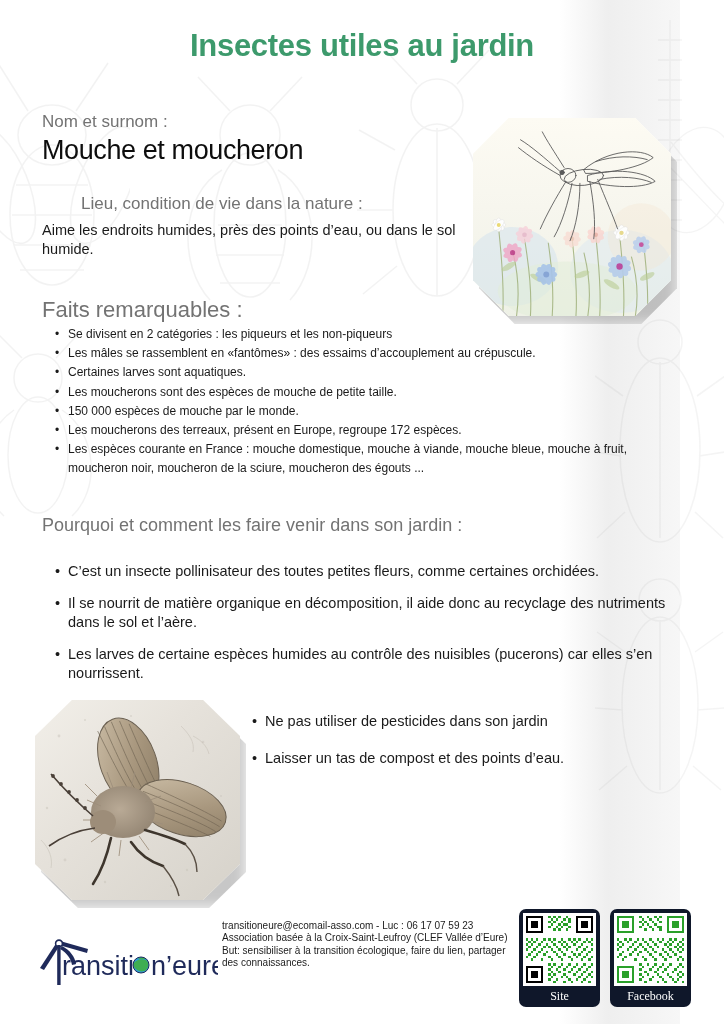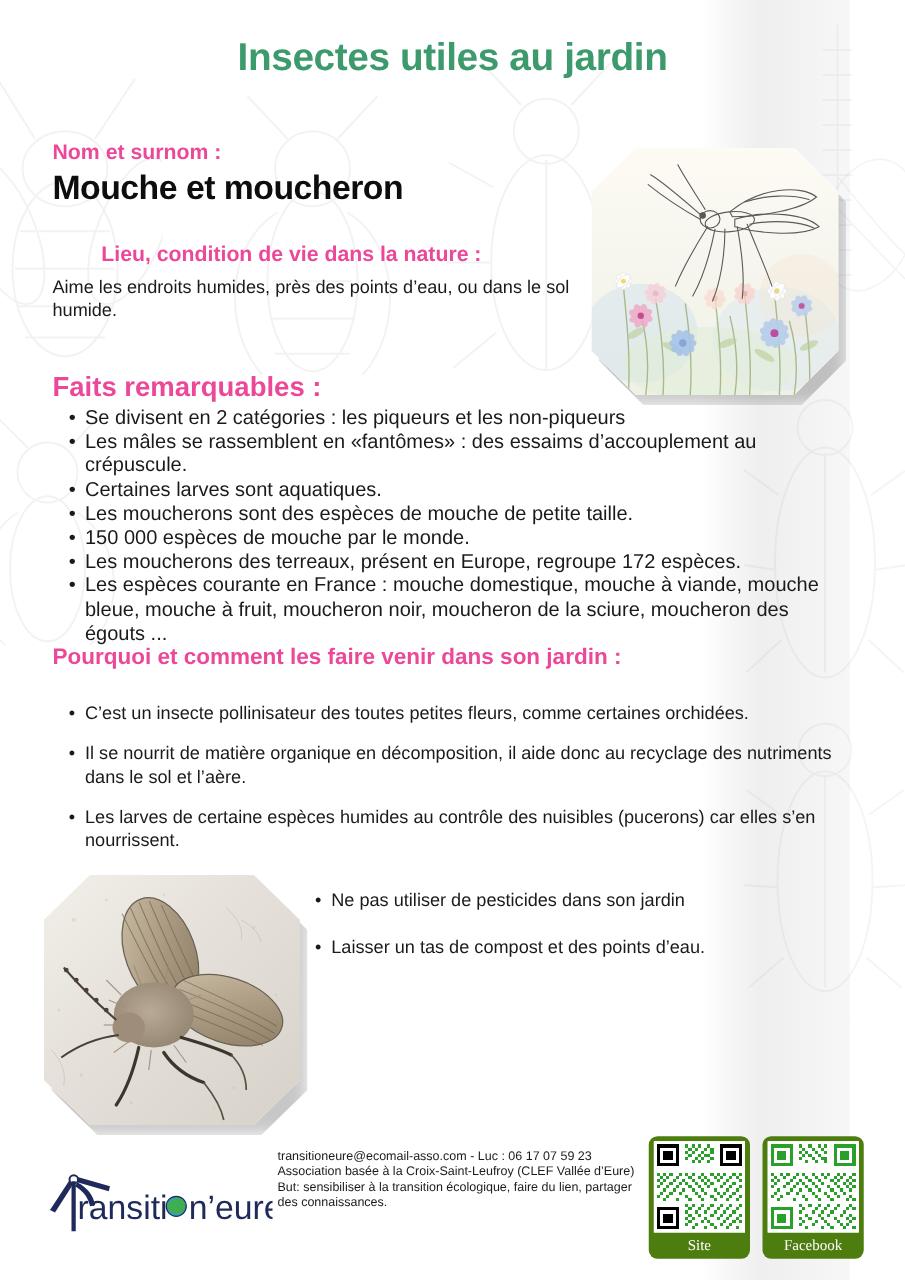--- a/index.html
+++ b/index.html
@@ -51,33 +51,33 @@
     font-size: 31px;
     font-weight: bold;
     color: #3d9a6c;
     letter-spacing: -0.3px;
     z-index: 6;
   }
 
   
   .sec-head {
     position: absolute;
-    color: #ec4899;
-    font-weight: bold;
+    color: #737373;
+    font-weight: normal;
     z-index: 6;
   }
   .body-text {
     position: absolute;
     color: #1a1a1a;
     z-index: 6;
   }
 
   #nom-label     { left: 42px; top: 112px;  font-size: 17px; }
   #species-name  { position: absolute; left: 42px; top: 136px; font-size: 27px;
-                   font-weight: bold; color: #0d0d0d; line-height: 28px;
+                   font-weight: normal; color: #0d0d0d; line-height: 28px;
                    letter-spacing: -0.4px; z-index: 7; width: 300px; }
   #lieu-label    { left: 42px; top: 194px;  font-size: 17px; margin-left: 39px; }
   #lieu-text     { left: 42px; top: 221px;  font-size: 14.5px; line-height: 19px;
                    width: 430px; }
 
   #faits-label   { left: 42px; top: 297px;  font-size: 22px; }
   #pourquoi-label{ left: 42px; top: 515px;  font-size: 18px; }
 
   
   ul.bullets {
@@ -96,21 +96,21 @@
     content: "•";
     position: absolute;
     left: 0;
     top: 0;
     color: #1a1a1a;
   }
   #faits-list {
     left: 55px;
     top: 325px;
     width: 610px;
-    font-size: 16px;
+    font-size: 12px;
     line-height: 19.2px;
   }
   #pourquoi-list {
     left: 55px;
     top: 562px;
     width: 620px;
     font-size: 14.5px;
     line-height: 19.5px;
   }
   #pourquoi-list > li { margin-bottom: 12px; }
@@ -174,21 +174,21 @@
   .qr-group {
     position: absolute;
     left: 519px;
     top: 909px;
     display: flex;
     gap: 10px;
     z-index: 6;
   }
   .qr-card {
     width: 81px;
-    background: #4d7c0f;
+    background: #0f172a;
     border-radius: 7px;
     padding: 4px 4px 0 4px;
     box-sizing: border-box;
     text-align: center;
   }
   .qr-box {
     width: 73px;
     height: 73px;
     background: #ffffff;
     display: block;

